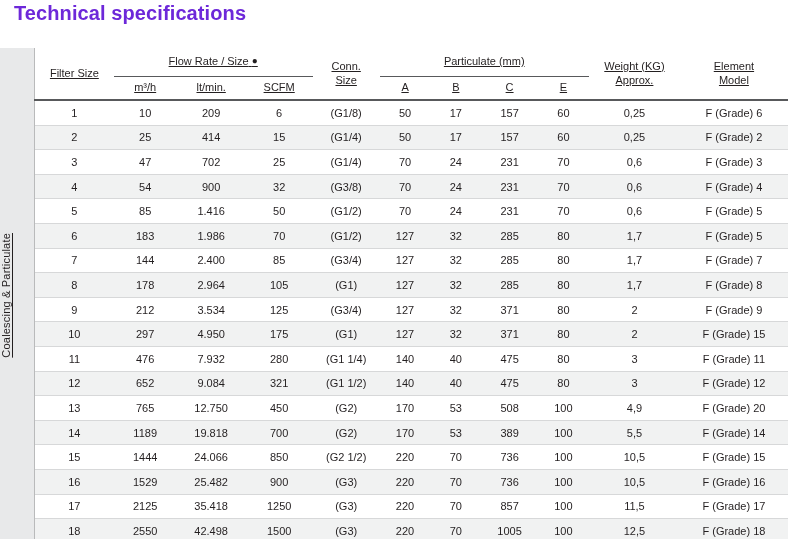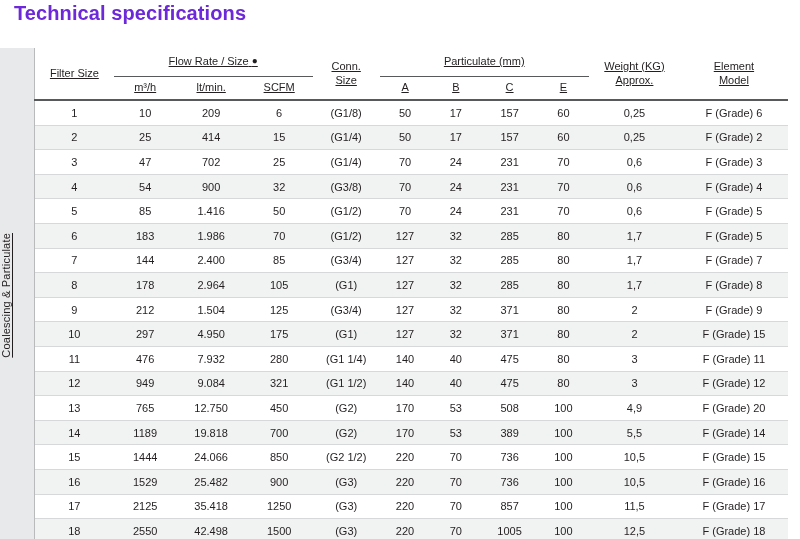--- a/index.html
+++ b/index.html
@@ -274,21 +274,21 @@
         <td>127</td>
         <td>32</td>
         <td>285</td>
         <td>80</td>
         <td>1,7</td>
         <td>F (Grade) 8</td>
       </tr>
       <tr class="data-row row-line">
         <td>9</td>
         <td>212</td>
-        <td>1.504</td>
+        <td>3.534</td>
         <td>125</td>
         <td>(G3/4)</td>
         <td>127</td>
         <td>32</td>
         <td>371</td>
         <td>80</td>
         <td>2</td>
         <td>F (Grade) 9</td>
       </tr>
       <tr class="data-row row-line zebra">
@@ -312,21 +312,21 @@
         <td>(G1 1/4)</td>
         <td>140</td>
         <td>40</td>
         <td>475</td>
         <td>80</td>
         <td>3</td>
         <td>F (Grade) 11</td>
       </tr>
       <tr class="data-row row-line zebra">
         <td>12</td>
-        <td>949</td>
+        <td>652</td>
         <td>9.084</td>
         <td>321</td>
         <td>(G1 1/2)</td>
         <td>140</td>
         <td>40</td>
         <td>475</td>
         <td>80</td>
         <td>3</td>
         <td>F (Grade) 12</td>
       </tr>

